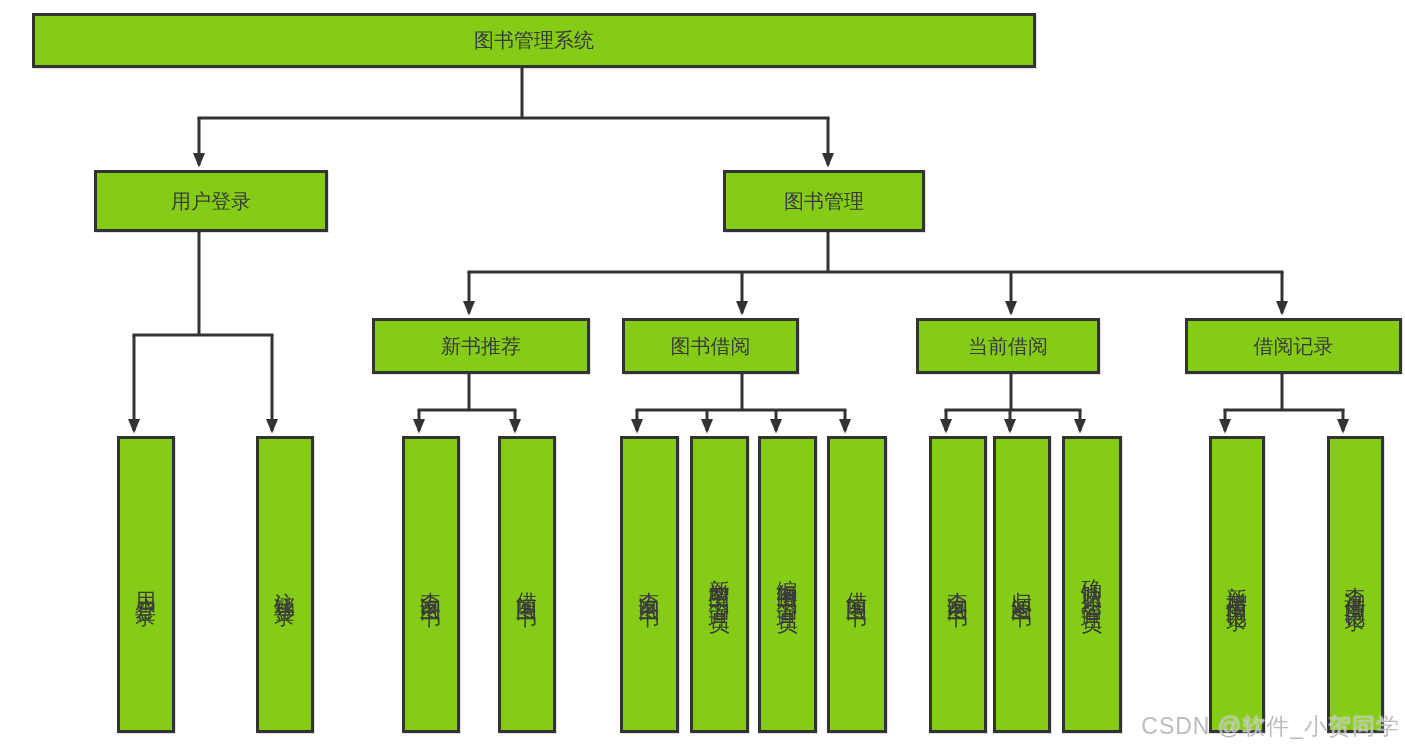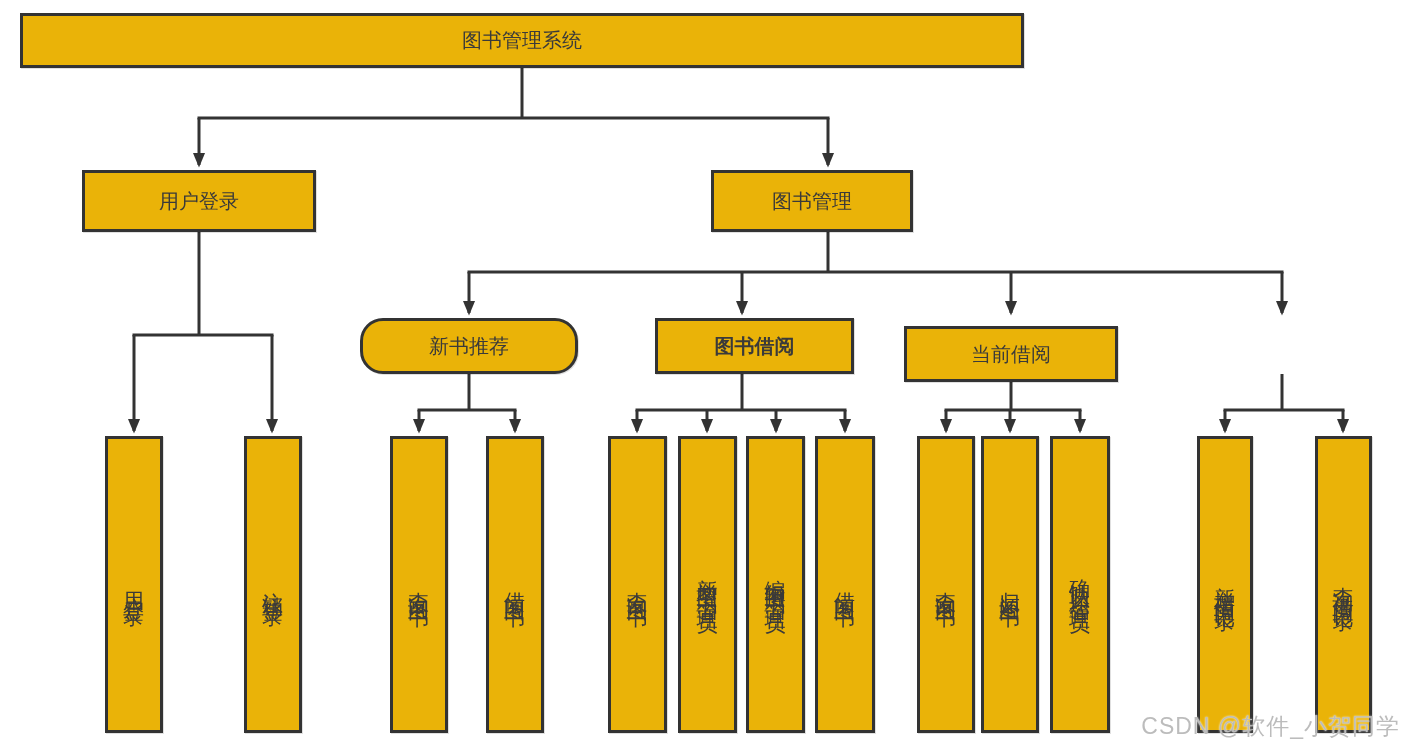--- a/index.html
+++ b/index.html
@@ -19,29 +19,30 @@
     position: absolute;
     left: 0;
     top: 0;
     width: 1405px;
     height: 747px;
     pointer-events: none;
   }
   .box {
     position: absolute;
     box-sizing: border-box;
-    background: #eab308;
+    background: #84cc16;
     border: 3px solid #333333;
     color: #3a3a3a;
     display: flex;
     align-items: center;
     justify-content: center;
     text-align: center;
     font-size: 20px;
     box-shadow: 1px 1px 0 rgba(0,0,0,0.12);
+    margin-left: 12px;
   }
   .leaf {
     writing-mode: vertical-rl;
     text-orientation: mixed;
     font-size: 21px;
     letter-spacing: 5px;
     line-height: 1;
     padding: 6px 0;
   }
   .watermark {
@@ -108,23 +109,24 @@
       <line x1="1225" y1="410" x2="1225" y2="431" marker-end="url(#arrow)"></line>
       <line x1="1343" y1="410" x2="1343" y2="431" marker-end="url(#arrow)"></line>
     </g>
   </svg>
 
   <div class="box" style="left:20px; top:13px; width:1004px; height:55px;">图书管理系统</div>
 
   <div class="box" style="left:82px; top:170px; width:234px; height:62px;">用户登录</div>
   <div class="box" style="left:711px; top:170px; width:202px; height:62px;">图书管理</div>
 
-  <div class="box" style="left:360px; top:318px; width:218px; height:56px;border-radius:23px;">新书推荐</div>
-  <div class="box" style="left:655px; top:318px; width:199px; height:56px;font-weight:bold;">图书借阅</div>
-  <div class="box" style="left:904px; top:326px; width:214px; height:56px;">当前借阅</div>
+  <div class="box" style="left:360px; top:318px; width:218px; height:56px;">新书推荐</div>
+  <div class="box" style="left:610px; top:318px; width:177px; height:56px;">图书借阅</div>
+  <div class="box" style="left:904px; top:318px; width:184px; height:56px;">当前借阅</div>
+  <div class="box" style="left:1173px; top:318px; width:217px; height:56px;">借阅记录</div>
 
   <div class="box leaf" style="left:105px; top:436px; width:58px; height:297px;">用户登录</div>
   <div class="box leaf" style="left:244px; top:436px; width:58px; height:297px;">注销登录</div>
 
   <div class="box leaf" style="left:390px; top:436px; width:58px; height:297px;">查询图书</div>
   <div class="box leaf" style="left:486px; top:436px; width:58px; height:297px;">借阅图书</div>
 
   <div class="box leaf" style="left:608px; top:436px; width:59px; height:297px;">查询图书</div>
   <div class="box leaf" style="left:678px; top:436px; width:59px; height:297px;">新增图书（管理员）</div>
   <div class="box leaf" style="left:746px; top:436px; width:59px; height:297px;">编辑图书（管理员）</div>

